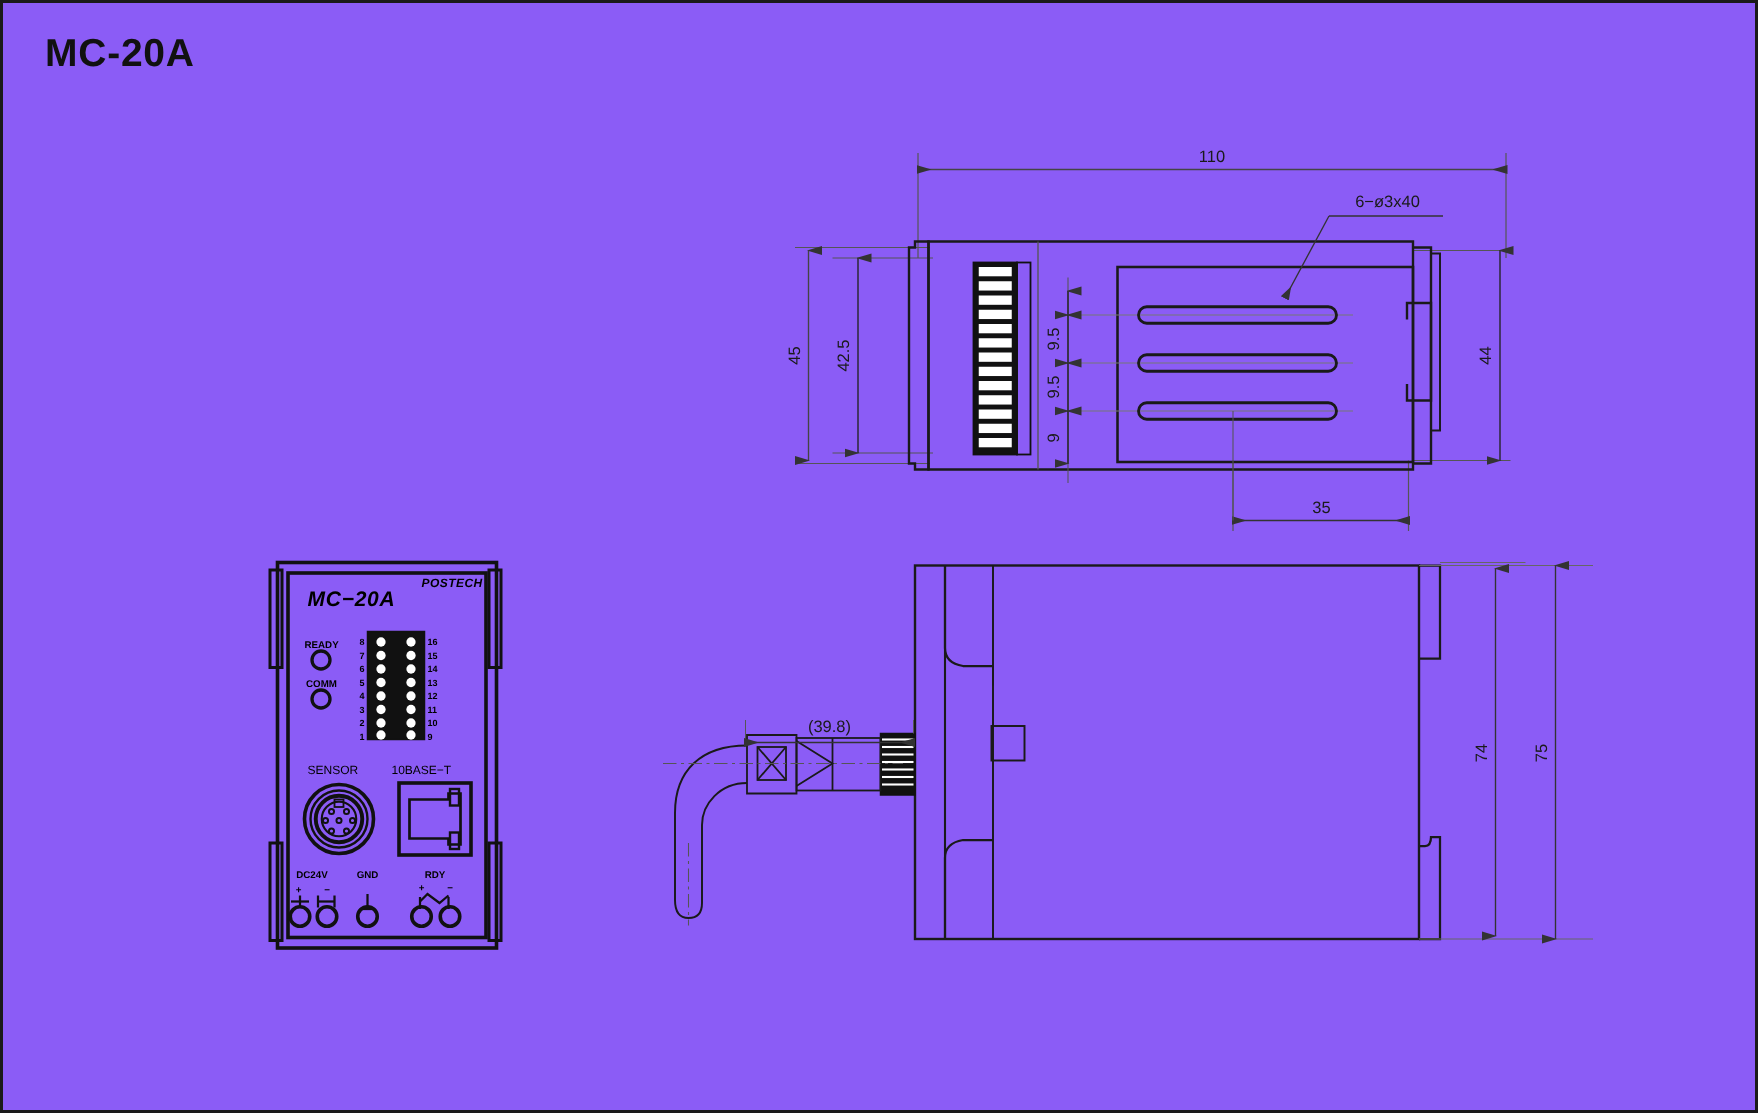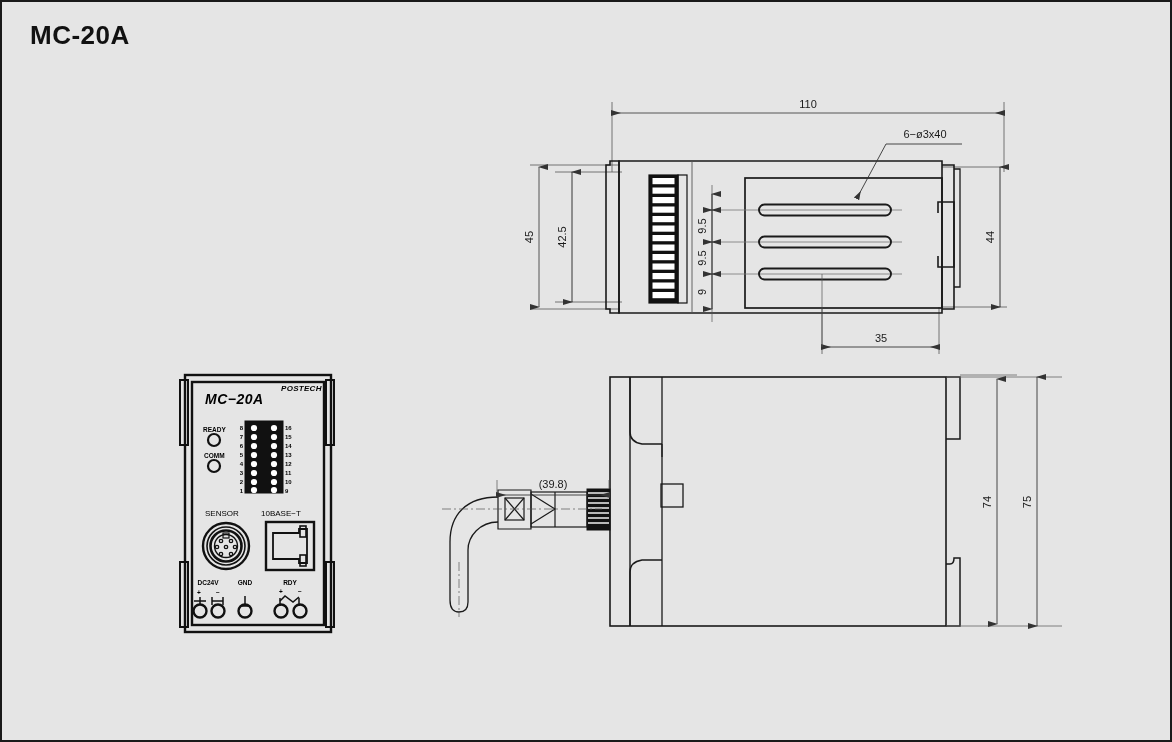--- a/index.html
+++ b/index.html
@@ -5,21 +5,21 @@
 <style>
   html,body{margin:0;padding:0;background:#ffffff;}
   body{
     font-family:"Liberation Sans", sans-serif;
     color:#111111;
   }
   #page{
     position:relative;
     width:1172px;
     height:742px;
-    background:#e5e5e5;
+    background:#8b5cf6;
     border:2px solid #1a1a1a;
     box-sizing:border-box;
     overflow:hidden;
   }
   #title{
     position:absolute;
     left:28px;
     top:18px;
     font-size:26px;
     font-weight:bold;

